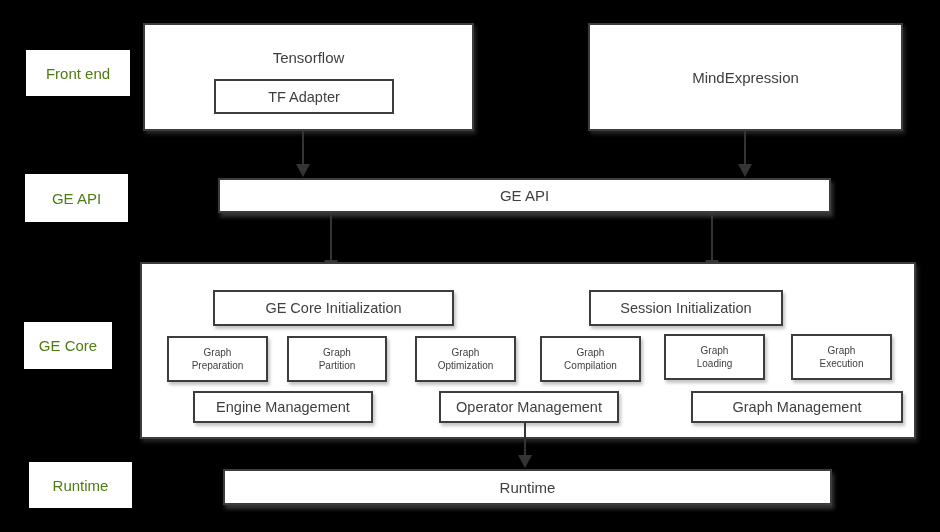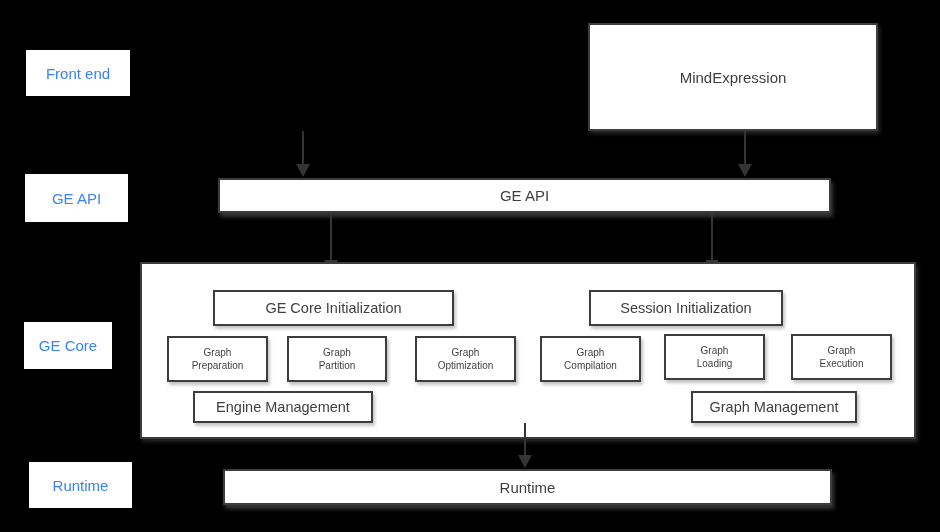--- a/index.html
+++ b/index.html
@@ -12,21 +12,21 @@
     color: #3f3f3f;
     overflow: hidden;
   }
   .side-label {
     position: absolute;
     background: #ffffff;
     display: flex;
     align-items: center;
     justify-content: center;
     font-size: 15px;
-    color: #3b82f6;
+    color: #4d7c0f;
   }
   .big-box {
     position: absolute;
     background: #ffffff;
     border: 2px solid #3d3d3d;
     box-sizing: border-box;
     box-shadow: 2px 3px 4px rgba(110,110,110,0.35);
   }
   .bar {
     position: absolute;
@@ -94,22 +94,26 @@
 </head>
 <body>
 
 <div id="canvas">
 
   <div class="side-label" style="left:26px; top:50px; width:104px; height:46px;">Front end</div>
   <div class="side-label" style="left:25px; top:174px; width:103px; height:48px;">GE API</div>
   <div class="side-label" style="left:24px; top:322px; width:88px; height:47px;">GE Core</div>
   <div class="side-label" style="left:29px; top:462px; width:103px; height:46px;">Runtime</div>
 
+  <div class="big-box" style="left:143px; top:23px; width:331px; height:108px;">
+    <div class="tf-title">Tensorflow</div>
+    <div class="node" style="left:69px; top:54px; width:180px; height:35px; box-shadow:none;">TF Adapter</div>
+  </div>
 
-  <div class="big-box" style="left:588px; top:23px; width:290px; height:108px;">
+  <div class="big-box" style="left:588px; top:23px; width:315px; height:108px;">
     <div class="center-text">MindExpression</div>
   </div>
 
   <div class="arrow" style="left:296px; top:131px; height:46px;"></div>
   <div class="arrow" style="left:738px; top:131px; height:46px;"></div>
 
   <div class="bar" style="left:218px; top:178px; width:613px; height:35px;">GE API</div>
 
   <div class="arrow" style="left:324px; top:213px; height:60px;"></div>
   <div class="arrow" style="left:705px; top:213px; height:60px;"></div>
@@ -126,20 +130,21 @@
     <div class="node two-line" style="left:273px; top:72px; width:101px; height:46px;">Graph
 Optimization</div>
     <div class="node two-line" style="left:398px; top:72px; width:101px; height:46px;">Graph
 Compilation</div>
     <div class="node two-line" style="left:522px; top:70px; width:101px; height:46px;">Graph
 Loading</div>
     <div class="node two-line" style="left:649px; top:70px; width:101px; height:46px;">Graph
 Execution</div>
 
     <div class="node" style="left:51px; top:127px; width:180px; height:32px;">Engine Management</div>
-    <div class="node" style="left:549px; top:127px; width:166px; height:32px;">Graph Management</div>
+    <div class="node" style="left:297px; top:127px; width:180px; height:32px;">Operator Management</div>
+    <div class="node" style="left:549px; top:127px; width:212px; height:32px;">Graph Management</div>
   </div>
 
   <div class="arrow" style="left:518px; top:423px; height:45px;"></div>
 
   <div class="bar" style="left:223px; top:469px; width:609px; height:36px;">Runtime</div>
 
 </div>
 
 </body></html>

